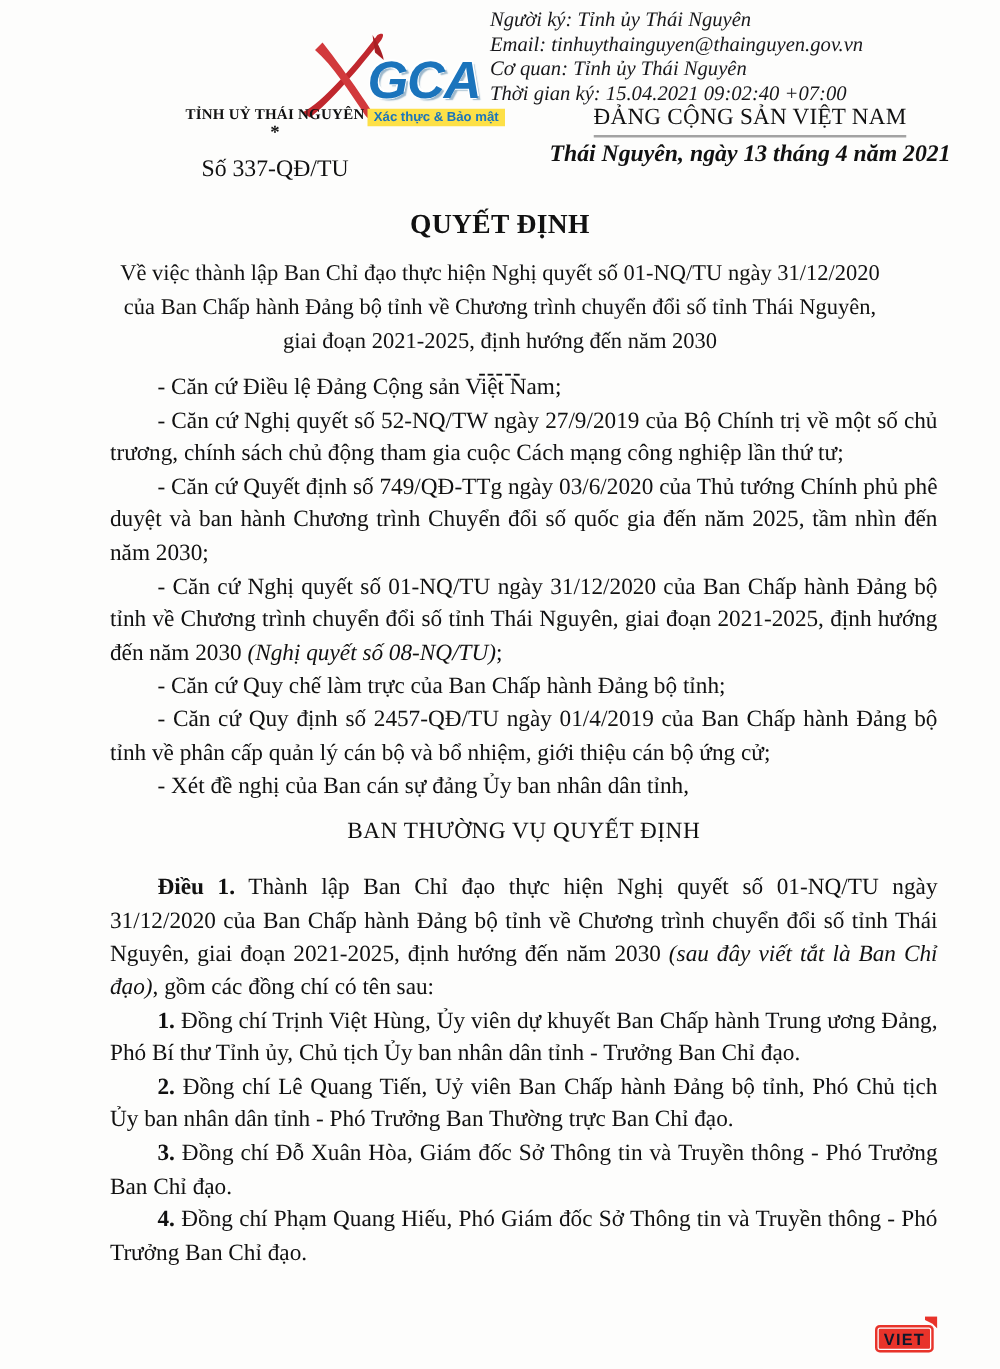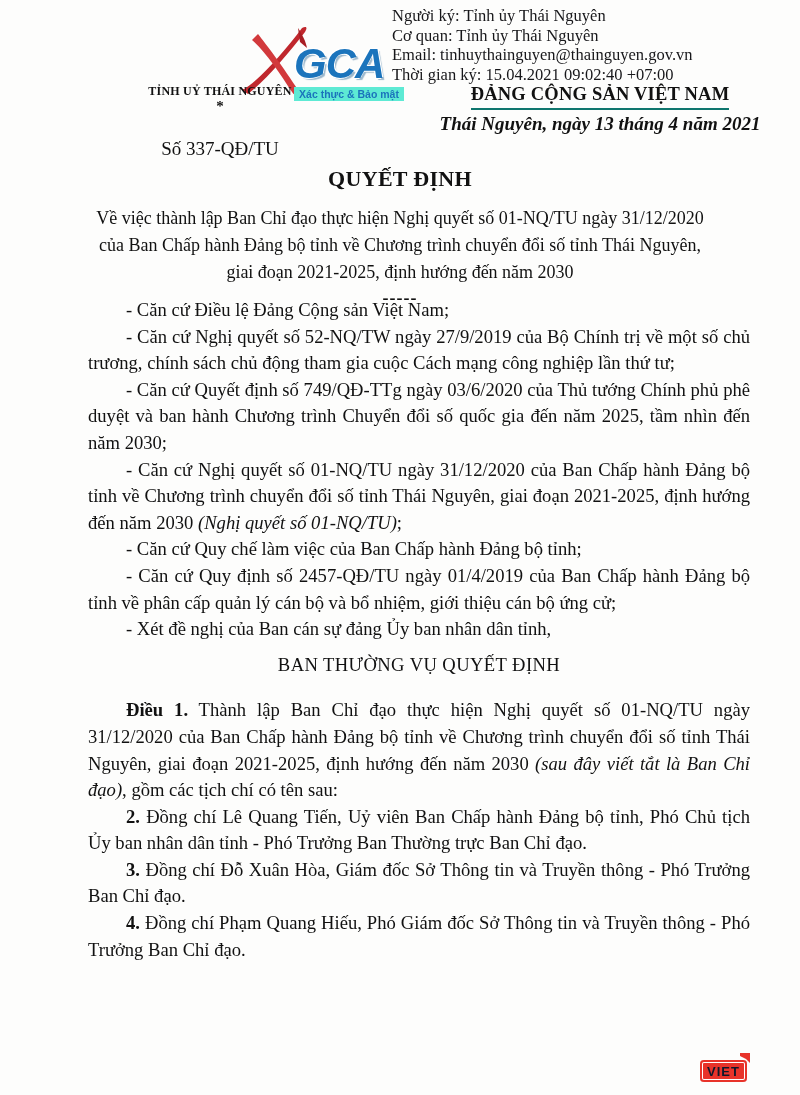--- a/index.html
+++ b/index.html
@@ -9,46 +9,46 @@
     background:#fdfdfc;
     font-family:"Liberation Serif", serif;
     color:#111;
     overflow:hidden;
   }
   
   .sig-text{
     position:absolute;left:392px;top:6px;width:390px;
     font-size:16.5px;line-height:19.5px;color:#17171a;
   }
-  .sig-text div{white-space:nowrap;}
+  .sig-text div{white-space:nowrap;font-style:italic;}
   
   .vgca{position:absolute;left:238px;top:24px;width:162px;height:80px;}
   .vgca-mark{position:absolute;left:-2px;top:0px;width:90px;height:78px;}
   .vgca-brand{
     position:absolute;left:56px;top:16px;
     font-family:"Liberation Sans", sans-serif;
     font-weight:bold;font-style:italic;
     font-size:42px;letter-spacing:-1px;color:#1b74bc;
     text-shadow:-1px -1px 0 #fff, 1px -1px 0 #fff, -1px 1px 0 #fff, 2px 2px 1px #9db8cc;
   }
   .vgca-tagline{
     position:absolute;left:56px;top:63px;width:106px;
     font-family:"Liberation Sans", sans-serif;
     font-size:10.5px;font-weight:bold;color:#1b74bc;
-    background:#5eead4;padding:1px 2px;text-align:center;white-space:nowrap;
+    background:#fde047;padding:1px 2px;text-align:center;white-space:nowrap;
   }
   
   .hdr-left{position:absolute;left:70px;top:84px;width:300px;text-align:center;}
   .hdr-org{font-size:12px;font-weight:bold;letter-spacing:.2px;}
   .hdr-star{font-size:15px;font-weight:bold;line-height:14px;}
-  .hdr-number{font-size:19px;margin-top:25px;}
+  .hdr-number{font-size:19px;margin-top:12px;}
   .hdr-right{position:absolute;left:428px;top:84px;width:344px;text-align:center;}
   .hdr-party{
-    display:inline-block;font-size:18.5px;font-weight:bold;letter-spacing:.2px;
-    border-bottom:2px solid #0f766e;padding-bottom:3px;
+    display:inline-block;font-size:18.5px;font-weight:normal;letter-spacing:.2px;
+    border-bottom:2px solid #a3a3a3;padding-bottom:3px;
   }
   .hdr-date{font-size:19px;font-style:italic;font-weight:bold;margin-top:3px;}
   
   .title-block{position:absolute;left:0;top:166px;width:100%;text-align:center;}
   .title-main{font-size:22px;font-weight:bold;letter-spacing:.3px;}
   .title-sub{font-size:18px;font-weight:normal;line-height:27px;margin-top:13px;}
   .title-divider{font-size:18px;font-weight:bold;letter-spacing:1px;margin-top:2px;}
   
   .content{
     position:absolute;left:88px;top:297px;width:662px;
@@ -86,22 +86,22 @@
       <path d="M6 66 C 22 58, 48 28, 66 4 C 70 2, 72 3, 69 8 C 52 30, 28 58, 12 70 Z" fill="#c0272d"></path>
       <path d="M22 10 C 30 20, 48 44, 62 66 C 66 72, 60 74, 56 68 C 44 50, 30 28, 16 16 Z" fill="#d2393c"></path>
       <path d="M62 4 C 66 10, 70 18, 71 24 L 64 18 Z" fill="#a81e24"></path>
     </svg>
     <div class="vgca-brand">GCA</div>
     <div class="vgca-tagline">Xác thực &amp; Bảo mật</div>
   </div>
 
   <div class="sig-text">
     <div>Người ký: Tỉnh ủy Thái Nguyên</div>
+    <div>Email: tinhuythainguyen@thainguyen.gov.vn</div>
     <div>Cơ quan: Tỉnh ủy Thái Nguyên</div>
-    <div>Email: tinhuythainguyen@thainguyen.gov.vn</div>
     <div>Thời gian ký: 15.04.2021 09:02:40 +07:00</div>
   </div>
 
   <div class="hdr-left">
     <div class="hdr-org">TỈNH UỶ THÁI NGUYÊN</div>
     <div class="hdr-star">*</div>
     <div class="hdr-number">Số 337-QĐ/TU</div>
   </div>
   <div class="hdr-right">
     <span class="hdr-party">ĐẢNG CỘNG SẢN VIỆT NAM</span>
@@ -115,29 +115,30 @@
       <div>của Ban Chấp hành Đảng bộ tỉnh về Chương trình chuyển đổi số tỉnh Thái Nguyên,</div>
       <div>giai đoạn 2021-2025, định hướng đến năm 2030</div>
     </div>
     <div class="title-divider">-----</div>
   </div>
 
   <div class="content">
     <p>- Căn cứ Điều lệ Đảng Cộng sản Việt Nam;</p>
     <p>- Căn cứ Nghị quyết số 52-NQ/TW ngày 27/9/2019 của Bộ Chính trị về một số chủ trương, chính sách chủ động tham gia cuộc Cách mạng công nghiệp lần thứ tư;</p>
     <p>- Căn cứ Quyết định số 749/QĐ-TTg ngày 03/6/2020 của Thủ tướng Chính phủ phê duyệt và ban hành Chương trình Chuyển đổi số quốc gia đến năm 2025, tầm nhìn đến năm 2030;</p>
-    <p><span>- Căn cứ Nghị quyết số 01-NQ/TU ngày 31/12/2020 của Ban Chấp hành Đảng bộ tỉnh về Chương trình chuyển đổi số tỉnh Thái Nguyên, giai đoạn 2021-2025, định hướng đến năm 2030 </span><span class="i">(Nghị quyết số 01-NQ/TU)</span><span>;</span></p>
-    <p>- Căn cứ Quy chế làm việc của Ban Chấp hành Đảng bộ tỉnh;</p>
+    <p><span>- Căn cứ Nghị quyết số 01-NQ/TU ngày 31/12/2020 của Ban Chấp hành Đảng bộ tỉnh về Chương trình chuyển đổi số tỉnh Thái Nguyên, giai đoạn 2021-2025, định hướng đến năm 2030 </span><span class="i">(Nghị quyết số 08-NQ/TU)</span><span>;</span></p>
+    <p>- Căn cứ Quy chế làm trực của Ban Chấp hành Đảng bộ tỉnh;</p>
     <p>- Căn cứ Quy định số 2457-QĐ/TU ngày 01/4/2019 của Ban Chấp hành Đảng bộ tỉnh về phân cấp quản lý cán bộ và bổ nhiệm, giới thiệu cán bộ ứng cử;</p>
     <p>- Xét đề nghị của Ban cán sự đảng Ủy ban nhân dân tỉnh,</p>
 
     <p class="decree-heading">BAN THƯỜNG VỤ QUYẾT ĐỊNH</p>
 
-    <p><span class="b">Điều 1.</span><span> Thành lập Ban Chỉ đạo thực hiện Nghị quyết số 01-NQ/TU ngày 31/12/2020 của Ban Chấp hành Đảng bộ tỉnh về Chương trình chuyển đổi số tỉnh Thái Nguyên, giai đoạn 2021-2025, định hướng đến năm 2030 </span><span class="i">(sau đây viết tắt là Ban Chỉ đạo)</span><span>, gồm các tịch chí có tên sau:</span></p>
+    <p><span class="b">Điều 1.</span><span> Thành lập Ban Chỉ đạo thực hiện Nghị quyết số 01-NQ/TU ngày 31/12/2020 của Ban Chấp hành Đảng bộ tỉnh về Chương trình chuyển đổi số tỉnh Thái Nguyên, giai đoạn 2021-2025, định hướng đến năm 2030 </span><span class="i">(sau đây viết tắt là Ban Chỉ đạo)</span><span>, gồm các đồng chí có tên sau:</span></p>
 
+    <p><span class="b">1.</span><span> Đồng chí Trịnh Việt Hùng, Ủy viên dự khuyết Ban Chấp hành Trung ương Đảng, Phó Bí thư Tỉnh ủy, Chủ tịch Ủy ban nhân dân tỉnh - Trưởng Ban Chỉ đạo.</span></p>
     <p><span class="b">2.</span><span> Đồng chí Lê Quang Tiến, Uỷ viên Ban Chấp hành Đảng bộ tỉnh, Phó Chủ tịch Ủy ban nhân dân tỉnh - Phó Trưởng Ban Thường trực Ban Chỉ đạo.</span></p>
     <p><span class="b">3.</span><span> Đồng chí Đỗ Xuân Hòa, Giám đốc Sở Thông tin và Truyền thông - Phó Trưởng Ban Chỉ đạo.</span></p>
     <p><span class="b">4.</span><span> Đồng chí Phạm Quang Hiếu, Phó Giám đốc Sở Thông tin và Truyền thông - Phó Trưởng Ban Chỉ đạo.</span></p>
   </div>
 
   <div class="viet-badge">
     <span>VIET</span>
     <div class="viet-flag"></div>
   </div>
 

